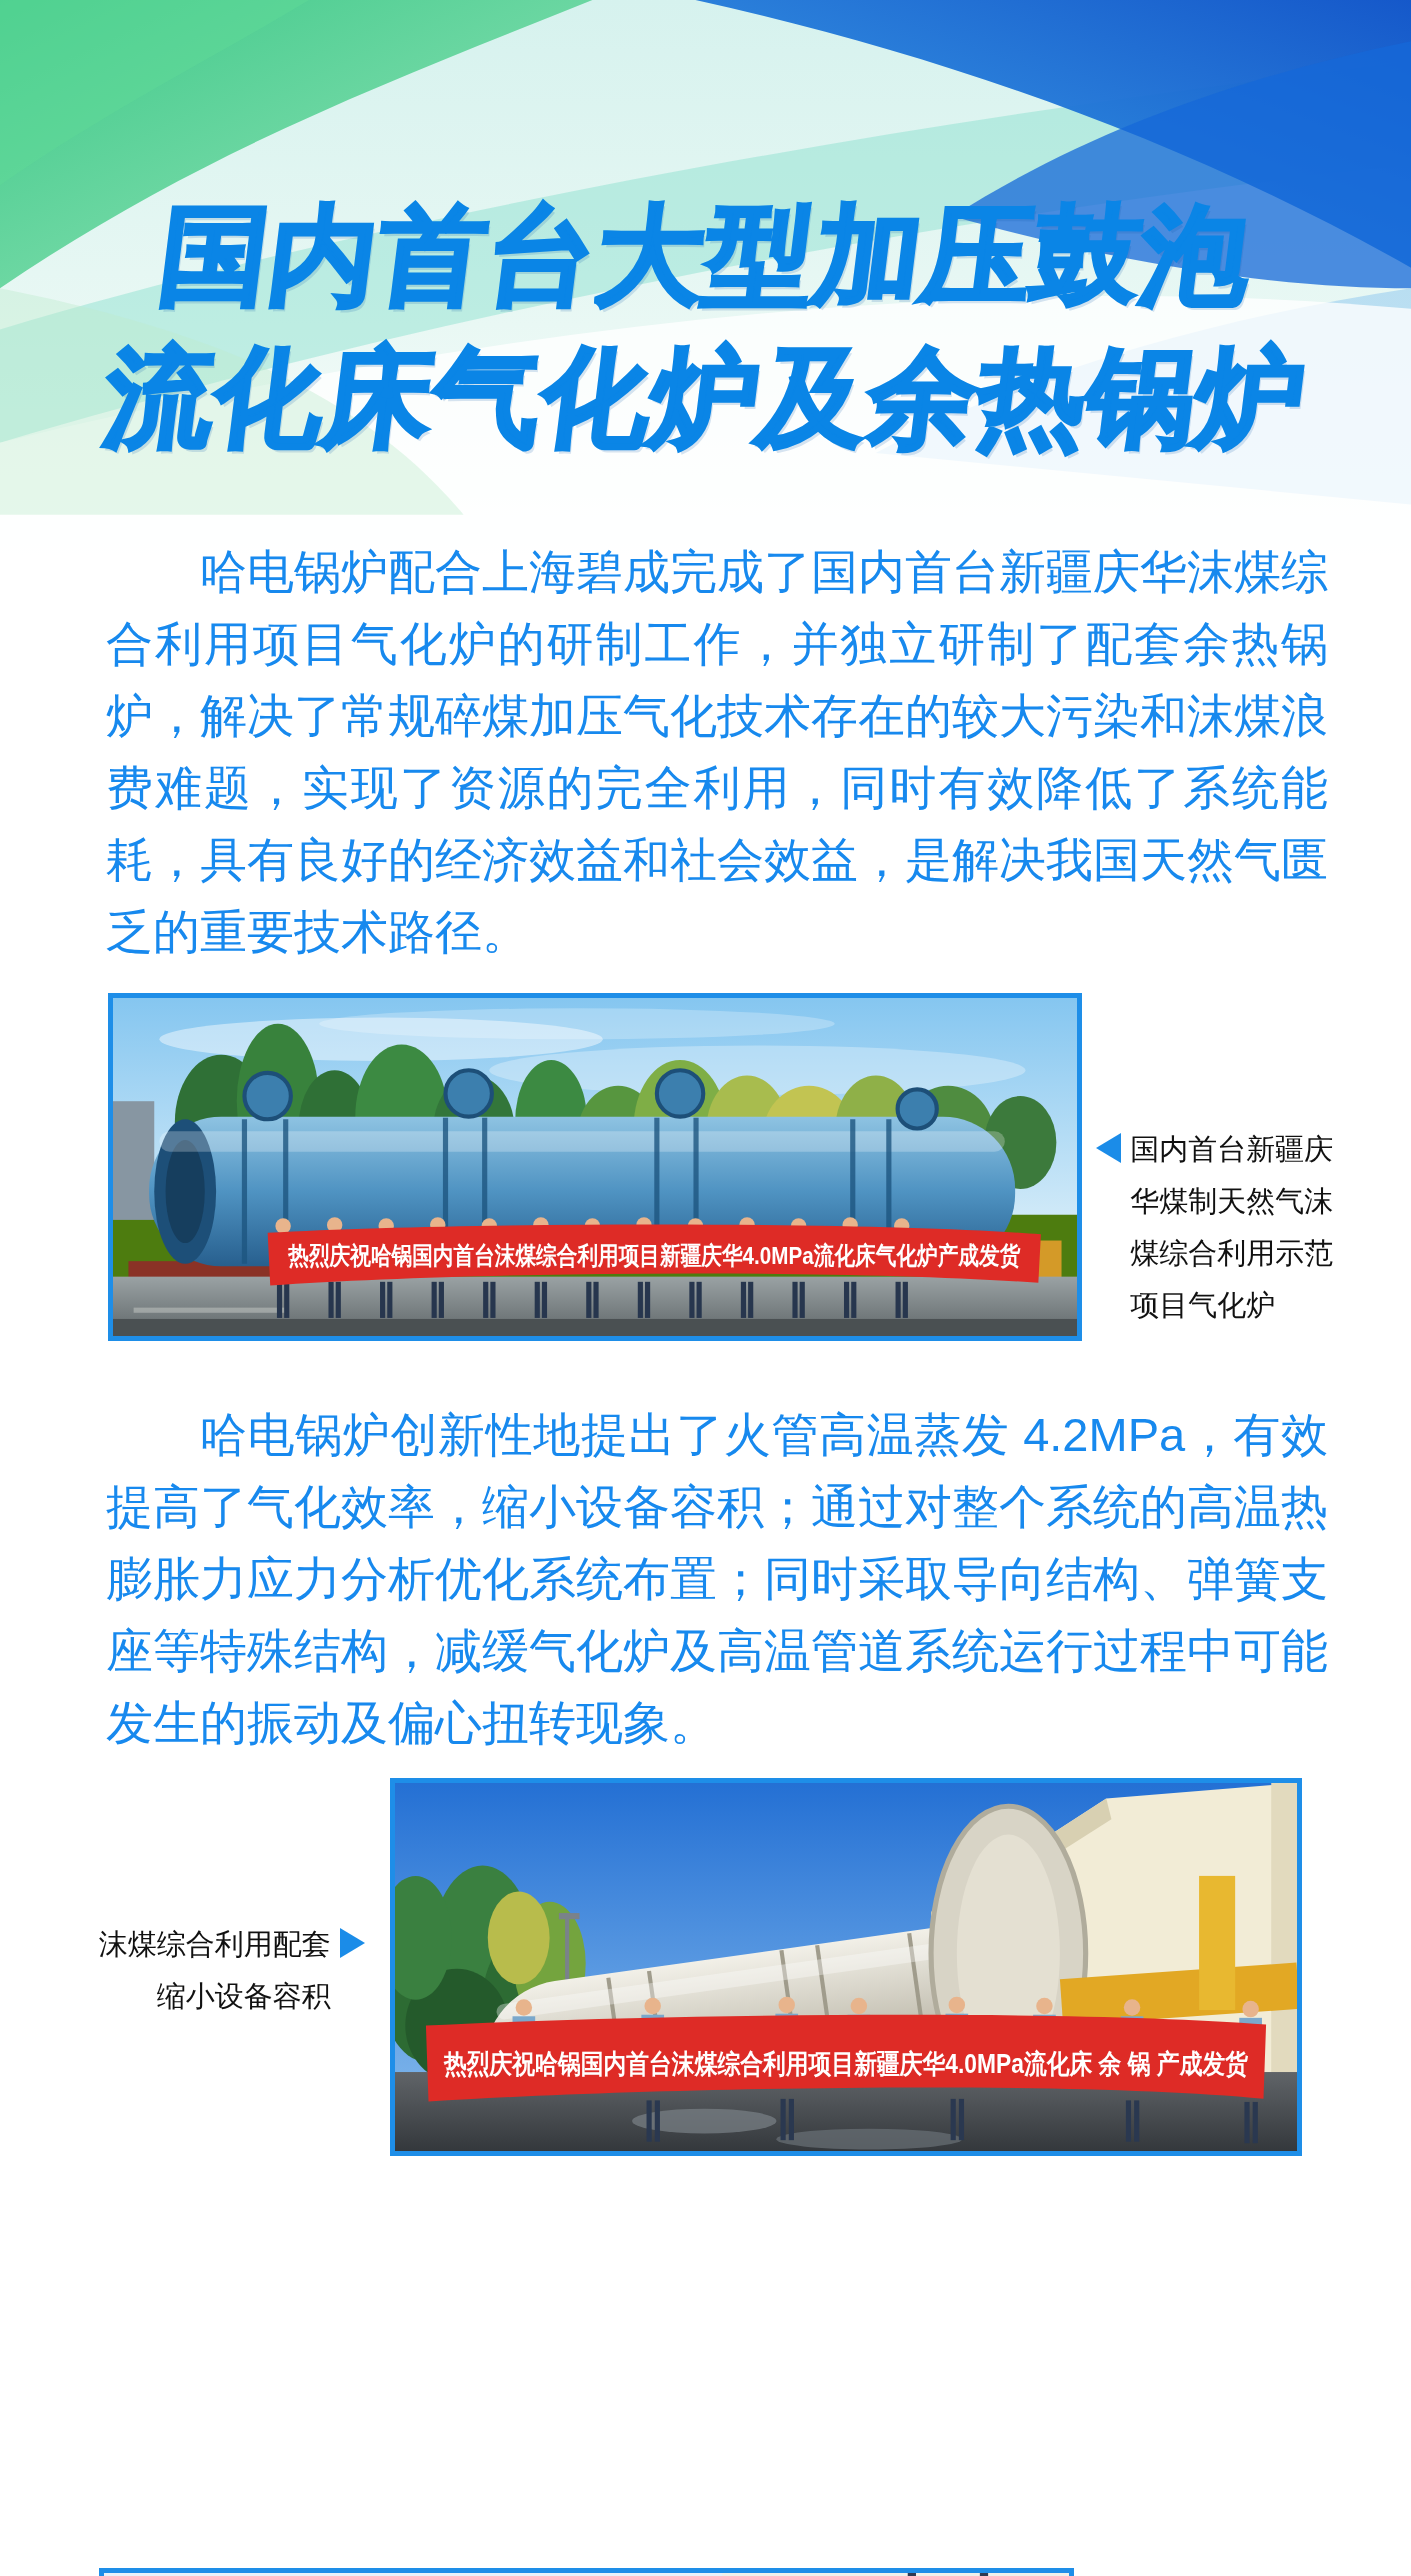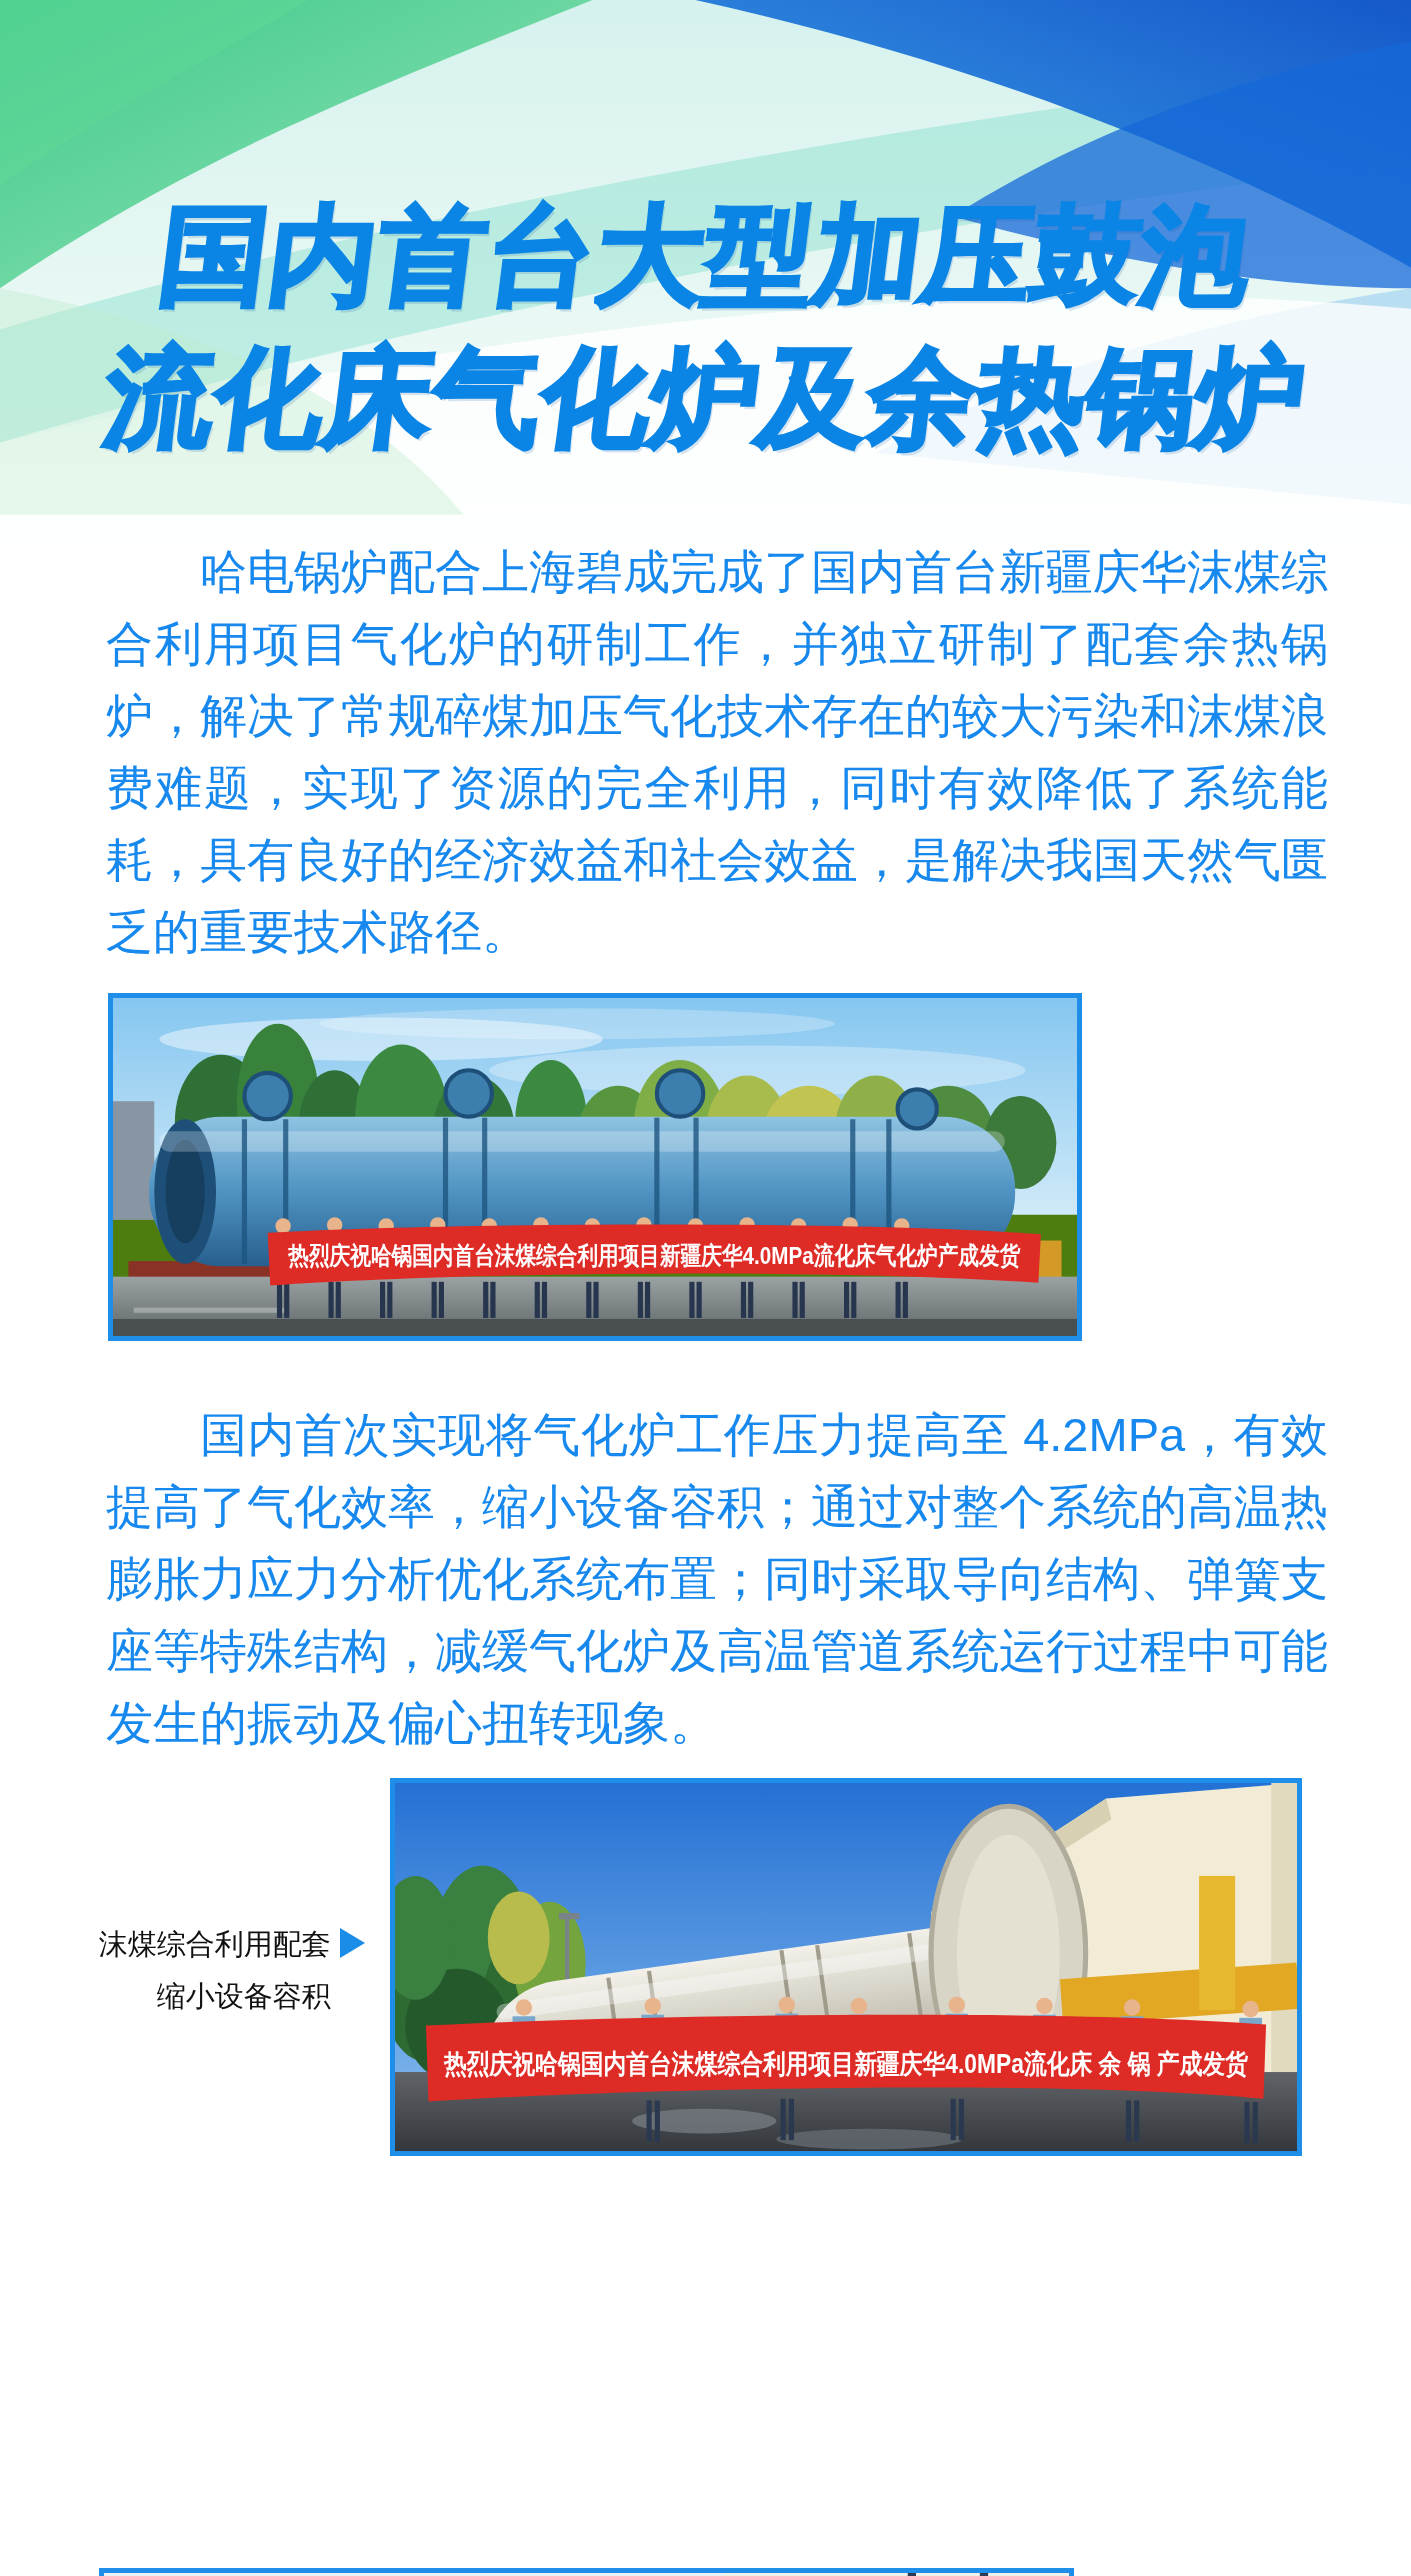--- a/index.html
+++ b/index.html
@@ -83,21 +83,21 @@
     <path d="M2739,80 C2400,150 2100,260 1850,420 C2200,520 2500,560 2739,560 Z" fill="#1668d8" opacity="0.75"></path>
     <path d="M2739,560 C2350,620 2000,720 1700,880 L2739,980 Z" fill="#8cc6f0" opacity="0.5"></path>
     <path d="M0,860 C900,640 1900,520 2739,600 L2739,1150 L0,1150 Z" fill="#ffffff" opacity="0.78"></path>
     <path d="M0,560 C400,640 700,760 900,1000 L0,1000 Z" fill="#bdeccd" opacity="0.4"></path>
   </svg>
 
   <div class="title-line title-line1">国内首台大型加压鼓泡</div>
   <div class="title-line title-line2">流化床气化炉及余热锅炉</div>
 
   <p class="body-para para1">哈电锅炉配合上海碧成完成了国内首台新疆庆华沫煤综合利用项目气化炉的研制工作，并独立研制了配套余热锅炉，解决了常规碎煤加压气化技术存在的较大污染和沫煤浪费难题，实现了资源的完全利用，同时有效降低了系统能耗，具有良好的经济效益和社会效益，是解决我国天然气匮乏的重要技术路径。</p>
-  <p class="body-para para2">国内首次实现将气化炉工作压力提高至 4.2MPa，有效提高了气化效率，缩小设备容积；通过对整个系统的高温热膨胀力应力分析优化系统布置；同时采取导向结构、弹簧支座等特殊结构，减缓气化炉及高温管道系统运行过程中可能发生的振动及偏心扭转现象。</p>
+  <p class="body-para para2">哈电锅炉创新性地提出了火管高温蒸发 4.2MPa，有效提高了气化效率，缩小设备容积；通过对整个系统的高温热膨胀力应力分析优化系统布置；同时采取导向结构、弹簧支座等特殊结构，减缓气化炉及高温管道系统运行过程中可能发生的振动及偏心扭转现象。</p>
 
   <figure class="photo photo1" style="margin:0;">
     <svg width="100%" height="100%" viewBox="0 0 1870 655" preserveAspectRatio="none">
       <defs>
         <linearGradient id="p1sky" x1="0" y1="0" x2="0" y2="1">
           <stop offset="0" stop-color="#85c6f0"></stop>
             <stop offset="1" stop-color="#cfe9f8"></stop>
         </linearGradient>
         <linearGradient id="p1ves" x1="0" y1="0" x2="0" y2="1">
           <stop offset="0" stop-color="#8ec3e2"></stop>
@@ -201,20 +201,29 @@
           <circle cx="1530" cy="442" r="15" fill="#e8b48c"></circle>
         </g>
       </g>
       <g>
         <path d="M300,455 C700,433 1500,433 1800,458 L1795,552 C1400,524 700,530 305,557 Z" fill="#de2b26"></path>
         <text x="1050" y="515" font-size="48" font-weight="bold" fill="#ffffff" text-anchor="middle" textLength="1420" lengthAdjust="spacingAndGlyphs">热烈庆祝哈锅国内首台沫煤综合利用项目新疆庆华4.0MPa流化床气化炉产成发货</text>
       </g>
     </svg>
   </figure>
 
+  <div class="caption caption1">
+    <span class="tri tri-left"></span>
+    <div class="lines">
+      <span>国内首台新疆庆</span>
+      <span>华煤制天然气沫</span>
+      <span>煤综合利用示范</span>
+      <span>项目气化炉</span>
+    </div>
+  </div>
 
   <figure class="photo photo2" style="margin:0;">
     <svg width="100%" height="100%" viewBox="0 0 1750 713" preserveAspectRatio="none">
       <defs>
         <linearGradient id="p2sky" x1="0" y1="0" x2="0" y2="1">
           <stop offset="0" stop-color="#2470d4"></stop>
             <stop offset="1" stop-color="#8cc0ee"></stop>
         </linearGradient>
         <linearGradient id="p2ves" x1="0" y1="0" x2="0" y2="1">
           <stop offset="0" stop-color="#f2f0e8"></stop>

